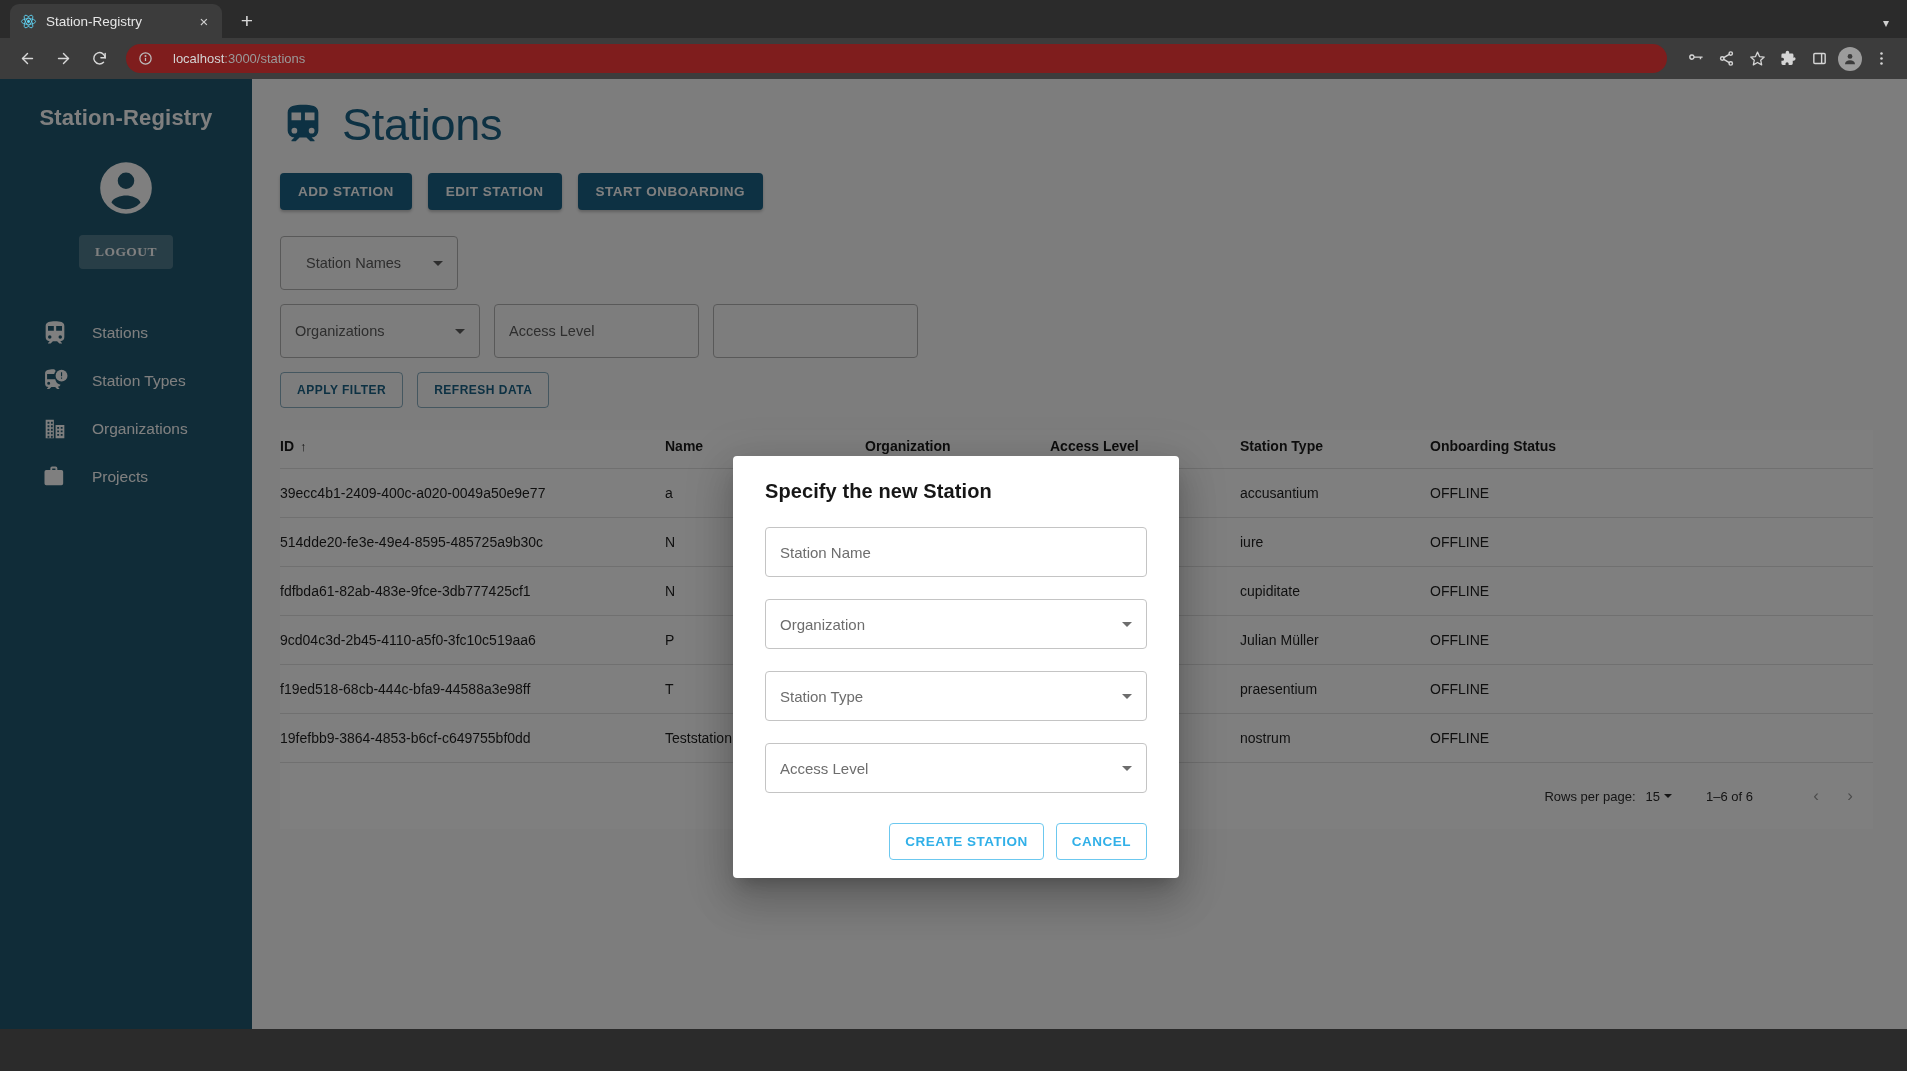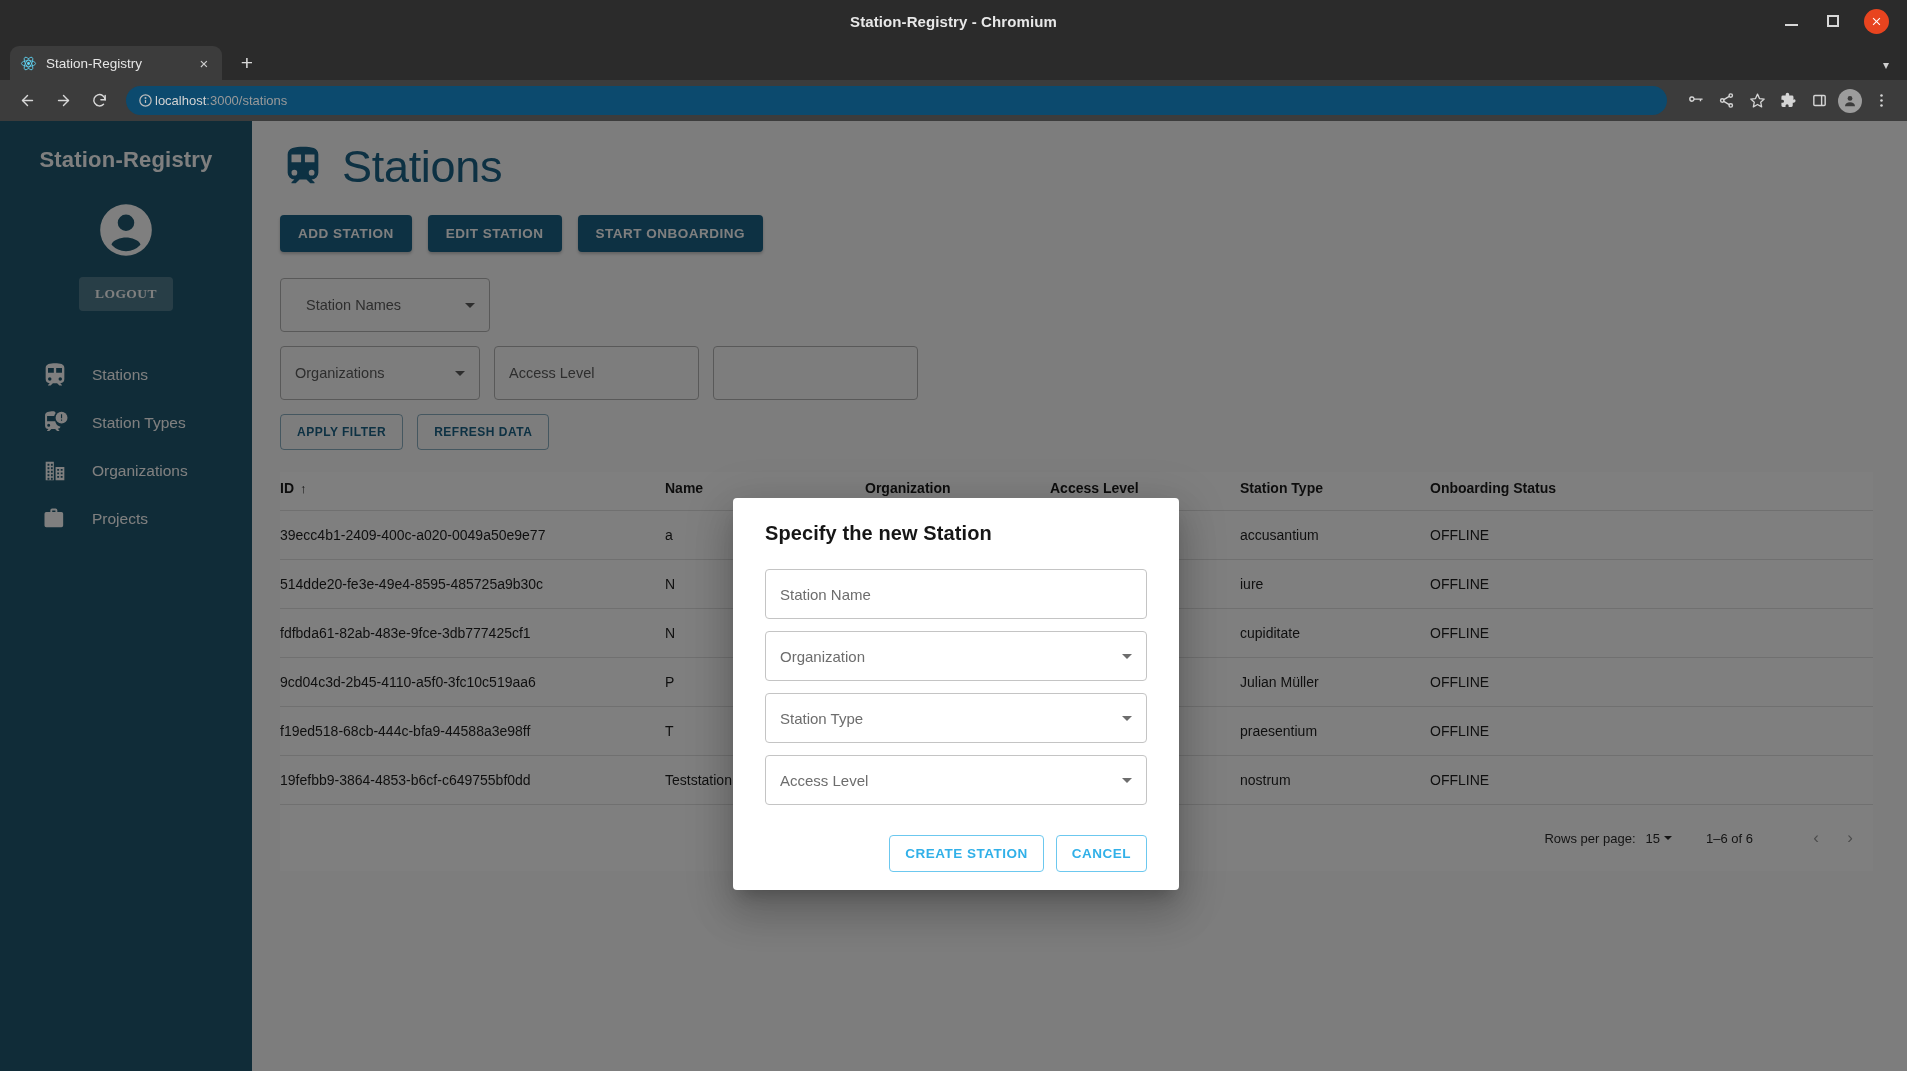--- a/index.html
+++ b/index.html
@@ -56,22 +56,22 @@
   #tabmenu { position:absolute; right: 18px; bottom: 8px; color:#d0d0d0; font-size: 12px;}
 
   #toolbar {
     height: 41px; background: #3c3c3c; display: flex; align-items: center;
     padding: 0 12px; gap: 6px;
   }
   .navbtn { width: 30px; height: 30px; display:flex; align-items:center; justify-content:center;
             color:#d8d8d8; }
   .navbtn svg { width: 17px; height: 17px; }
   #omnibox {
-    flex: 1; height: 29px; background: #0c4a6e; border-radius: 15px;
-    display:flex; align-items:center; padding: 0 12px; gap: 2px; margin: 0 8px 0 6px;
+    flex: 1; height: 29px; background: #7f1d1d; border-radius: 15px;
+    display:flex; align-items:center; padding: 0 12px; gap: 20px; margin: 0 8px 0 6px;
     max-width: 1600px;
   }
   #omnibox .infoicon { width:15px;height:15px;color:#bdbdbd; flex:none;}
   #omnibox .urltext { font-size: 13px; color:#d3d3d3; white-space: nowrap;}
   #omnibox .urltext .host { color: #d3d3d3; }
   #omnibox .urltext .rest { color: #9a9a9a; }
   #tbicons { display:flex; align-items:center; gap: 3px; }
   .tbicon { width:28px;height:28px;display:flex;align-items:center;justify-content:center;color:#d5d5d5;}
   .tbicon svg { width:17px;height:17px;}
   .avatarbtn { width: 24px; height:24px; border-radius:50%; background:#9c9c9c;
@@ -132,21 +132,21 @@
   .filterrow { display:flex; gap: 14px; margin-bottom: 14px; }
   .mfield {
     height: 54px; border: 1px solid #b3b3b3; border-radius: 4px;
     display:flex; align-items:center; padding: 0 14px; gap: 8px;
     background: transparent; position: relative;
   }
   .mfield .flabel { color: #5c5c5c; font-size: 14.5px; flex: 1; white-space: nowrap;}
   .mfield .caret { width: 0; height: 0; border-left: 5px solid transparent;
                    border-right: 5px solid transparent; border-top: 5px solid #5c5c5c; flex:none;}
   #f-ids { width: 327px; }
-  #f-names { width: 210px; padding-left: 25px; }
+  #f-names { width: 178px; padding-left: 25px; }
   #f-orgs { width: 200px; }
   #f-access { width: 205px; }
   #f-extra { width: 205px; }
 
   #filterbtnrow { display:flex; gap: 14px; margin-bottom: 22px; }
   .outlinebtn {
     background: transparent; color:#1b6387; border:1px solid rgba(27,99,135,.5);
     border-radius:4px; font-family: inherit; font-size: 12px; font-weight: 600;
     letter-spacing:.5px; padding: 10px 16px; cursor:pointer;
   }
@@ -193,53 +193,37 @@
     left: 733px; top: 377px; width: 446px;
     background: #fff; border-radius: 4px;
     box-shadow: 0 11px 15px -7px rgba(0,0,0,.2), 0 24px 38px 3px rgba(0,0,0,.14), 0 9px 46px 8px rgba(0,0,0,.12);
     z-index: 60;
     padding: 24px 32px 18px 32px;
   }
   #dialogtitle { font-size: 20px; font-weight: 700; color: #161616; margin-bottom: 24px; letter-spacing:.1px;}
   .dfield {
     height: 50px; border: 1px solid #c4c4c4; border-radius: 4px;
     display:flex; align-items:center; padding: 0 14px; gap: 8px;
-    margin-bottom: 12px; background:#fff;
+    margin-bottom: 22px; background:#fff;
   }
   .dfield .dlabel { color: #6d6d6d; font-size: 15px; flex:1; }
   .dfield .caret { width: 0; height: 0; border-left: 5px solid transparent;
                    border-right: 5px solid transparent; border-top: 5px solid #6d6d6d; flex:none;}
   #dialogactions { display:flex; justify-content:flex-end; gap: 12px; margin-top: 30px; }
   .dbtn {
     background: #fff; border: 1px solid #6cc8ef; color: #31b0e8;
     border-radius: 4px; font-family: inherit; font-size: 13.5px; font-weight: 700;
     letter-spacing: .5px; padding: 10px 15px; cursor: pointer;
   }
 </style>
 </head>
 <body>
 
 <div id="window">
 
-  <div id="titlebar">
-    <span class="wtitle">Station-Registry - Chromium</span>
-    <div id="wincontrols">
-      <div class="winbtn">
-          <span class="min"></span>
-        </div>
-      <div class="winbtn">
-          <span class="max"></span>
-        </div>
-      <div class="winclose">
-        <svg viewBox="0 0 24 24">
-            <path d="M19 6.41 17.59 5 12 10.59 6.41 5 5 6.41 10.59 12 5 17.59 6.41 19 12 13.41 17.59 19 19 17.59 13.41 12z" fill="#fff"></path>
-          </svg>
-      </div>
-    </div>
-  </div>
 
   <div id="tabstrip">
     <div id="tab">
       <span class="favicon">
         <svg viewBox="0 0 24 24" width="17" height="17">
           <circle cx="12" cy="12" r="2.1" fill="#61dafb"></circle>
           <g fill="none" stroke="#61dafb" stroke-width="1.1">
             <ellipse cx="12" cy="12" rx="10" ry="4"></ellipse>
             <ellipse cx="12" cy="12" rx="10" ry="4" transform="rotate(60 12 12)"></ellipse>
             <ellipse cx="12" cy="12" rx="10" ry="4" transform="rotate(120 12 12)"></ellipse>

